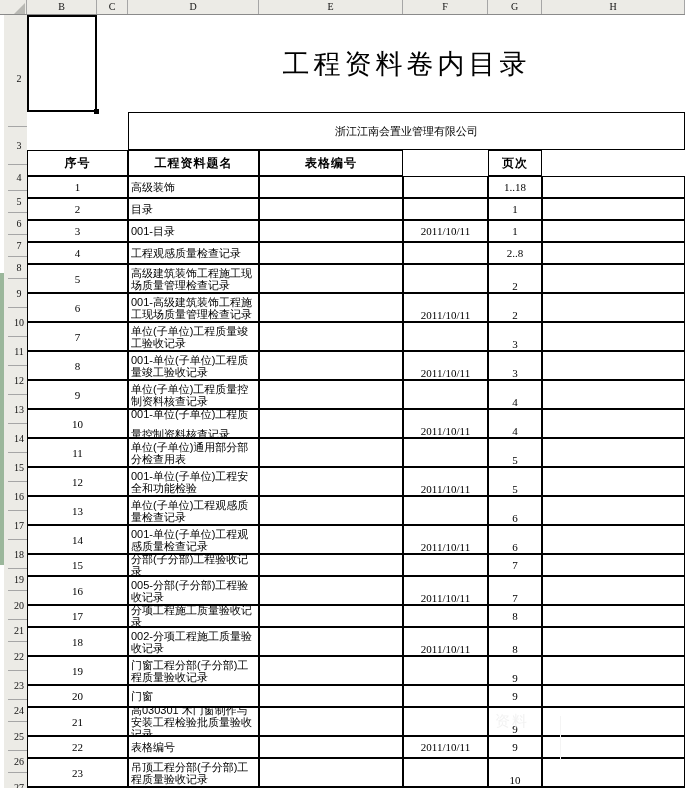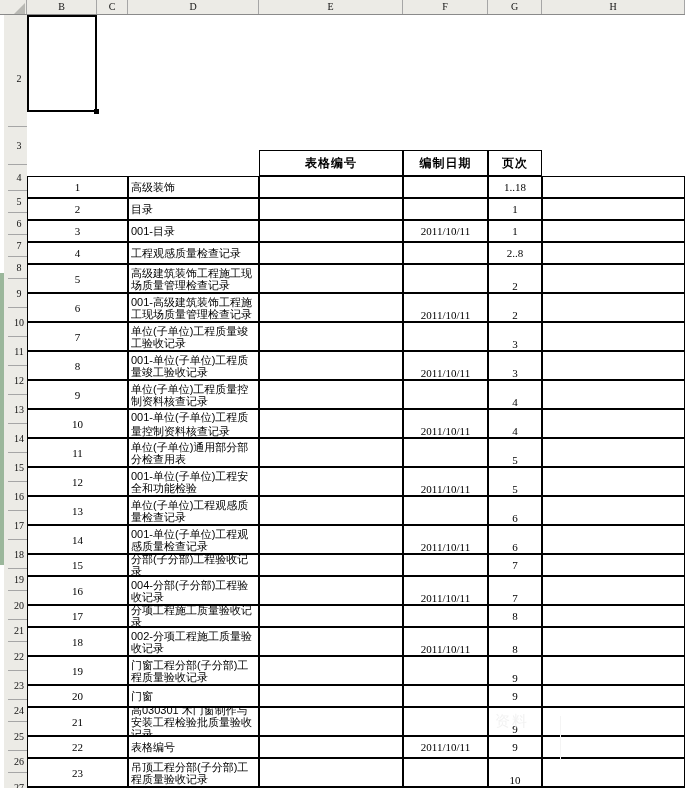--- a/index.html
+++ b/index.html
@@ -160,24 +160,27 @@
       <div class="rowcell" style="top: 736px; height: 22px; line-height: 22px;">
         <span>26</span>
       </div>
       <div class="rowcell" style="top: 758px; height: 29px; line-height: 29px;">
         <span>27</span>
       </div>
     </div>
 
   <div id="cells">
 
-
-
+    <div class="cell ctr title" id="c-title" style="left: 101px; top: 0px; width: 557px; height: 97px;">工程资料卷内目录</div>
+
+    <div class="cell b ctr projval" id="c-projval" style="left: 101px; top: 97px; width: 557px; height: 38px;">浙江江南会置业管理有限公司</div>
+
+    <div class="cell b ctr hdr" id="h-index" style="left: 0px; top: 135px; width: 101px; height: 26px;">序号</div>
+    <div class="cell b ctr hdr" id="h-name" style="left: 101px; top: 135px; width: 131px; height: 26px;">工程资料题名</div>
     <div class="cell b ctr hdr" id="h-form" style="left: 232px; top: 135px; width: 144px; height: 26px;">表格编号</div>
-    <div class="cell b ctr hdr" id="h-date" style="left: 376px; top: 135px; width: 85px; height: 26px;">编制日期</div>
     <div class="cell b ctr hdr" id="h-page" style="left: 461px; top: 135px; width: 54px; height: 26px;">页次</div>
 
     <div id="datarows">
         <div>
           <div class="cell b pad num" style="left: 0px; top: 161px; width: 101px; height: 22px; display: flex; align-items: center; justify-content: center;">1</div>
           <div class="cell b pad cn" style="left: 101px; top: 161px; width: 131px; height: 22px; display: flex; align-items: center; justify-content: flex-start; line-height: 12px; text-align: left;">高级装饰</div>
           <div class="cell b pad num" style="left: 232px; top: 161px; width: 144px; height: 22px; display: flex; align-items: center; justify-content: center;"></div>
           <div class="cell b pad num" style="left: 376px; top: 161px; width: 85px; height: 22px; display: flex; align-items: center; justify-content: center;"></div>
           <div class="cell b pad num" style="left: 461px; top: 161px; width: 54px; height: 22px; display: flex; align-items: center; justify-content: center;">1..18</div>
           <div class="cell b pad num" style="left: 515px; top: 161px; width: 143px; height: 22px; display: flex; align-items: center; justify-content: center;"></div>
@@ -241,21 +244,21 @@
         <div>
           <div class="cell b pad num" style="left: 0px; top: 365px; width: 101px; height: 29px; display: flex; align-items: center; justify-content: center;">9</div>
           <div class="cell b pad cn" style="left: 101px; top: 365px; width: 131px; height: 29px; display: flex; align-items: center; justify-content: flex-start; line-height: 12px; text-align: left;">单位(子单位)工程质量控制资料核查记录</div>
           <div class="cell b pad num" style="left: 232px; top: 365px; width: 144px; height: 29px; display: flex; align-items: center; justify-content: center;"></div>
           <div class="cell b pad num" style="left: 376px; top: 365px; width: 85px; height: 29px; display: flex; align-items: flex-end; justify-content: center;"></div>
           <div class="cell b pad num" style="left: 461px; top: 365px; width: 54px; height: 29px; display: flex; align-items: flex-end; justify-content: center;">4</div>
           <div class="cell b pad num" style="left: 515px; top: 365px; width: 143px; height: 29px; display: flex; align-items: center; justify-content: center;"></div>
         </div>
         <div>
           <div class="cell b pad num" style="left: 0px; top: 394px; width: 101px; height: 29px; display: flex; align-items: center; justify-content: center;">10</div>
-          <div class="cell b pad cn" style="left: 101px; top: 394px; width: 131px; height: 29px; display: flex; align-items: center; justify-content: flex-start; line-height: 14px; text-align: left;">001-单位(子单位)工程质量控制资料核查记录</div>
+          <div class="cell b pad cn" style="left: 101px; top: 394px; width: 131px; height: 29px; display: flex; align-items: center; justify-content: flex-start; line-height: 20px; text-align: left;">001-单位(子单位)工程质量控制资料核查记录</div>
           <div class="cell b pad num" style="left: 232px; top: 394px; width: 144px; height: 29px; display: flex; align-items: center; justify-content: center;"></div>
           <div class="cell b pad num" style="left: 376px; top: 394px; width: 85px; height: 29px; display: flex; align-items: flex-end; justify-content: center;">2011/10/11</div>
           <div class="cell b pad num" style="left: 461px; top: 394px; width: 54px; height: 29px; display: flex; align-items: flex-end; justify-content: center;">4</div>
           <div class="cell b pad num" style="left: 515px; top: 394px; width: 143px; height: 29px; display: flex; align-items: center; justify-content: center;"></div>
         </div>
         <div>
           <div class="cell b pad num" style="left: 0px; top: 423px; width: 101px; height: 29px; display: flex; align-items: center; justify-content: center;">11</div>
           <div class="cell b pad cn" style="left: 101px; top: 423px; width: 131px; height: 29px; display: flex; align-items: center; justify-content: flex-start; line-height: 12px; text-align: left;">单位(子单位)通用部分部分检查用表</div>
           <div class="cell b pad num" style="left: 232px; top: 423px; width: 144px; height: 29px; display: flex; align-items: center; justify-content: center;"></div>
           <div class="cell b pad num" style="left: 376px; top: 423px; width: 85px; height: 29px; display: flex; align-items: flex-end; justify-content: center;"></div>
@@ -289,21 +292,21 @@
         <div>
           <div class="cell b pad num" style="left: 0px; top: 539px; width: 101px; height: 22px; display: flex; align-items: center; justify-content: center;">15</div>
           <div class="cell b pad cn" style="left: 101px; top: 539px; width: 131px; height: 22px; display: flex; align-items: center; justify-content: flex-start; line-height: 12px; text-align: left;">分部(子分部)工程验收记录</div>
           <div class="cell b pad num" style="left: 232px; top: 539px; width: 144px; height: 22px; display: flex; align-items: center; justify-content: center;"></div>
           <div class="cell b pad num" style="left: 376px; top: 539px; width: 85px; height: 22px; display: flex; align-items: center; justify-content: center;"></div>
           <div class="cell b pad num" style="left: 461px; top: 539px; width: 54px; height: 22px; display: flex; align-items: center; justify-content: center;">7</div>
           <div class="cell b pad num" style="left: 515px; top: 539px; width: 143px; height: 22px; display: flex; align-items: center; justify-content: center;"></div>
         </div>
         <div>
           <div class="cell b pad num" style="left: 0px; top: 561px; width: 101px; height: 29px; display: flex; align-items: center; justify-content: center;">16</div>
-          <div class="cell b pad cn" style="left: 101px; top: 561px; width: 131px; height: 29px; display: flex; align-items: center; justify-content: flex-start; line-height: 12px; text-align: left;">004-分部(子分部)工程验收记录</div>
+          <div class="cell b pad cn" style="left: 101px; top: 561px; width: 131px; height: 29px; display: flex; align-items: center; justify-content: flex-start; line-height: 12px; text-align: left;">005-分部(子分部)工程验收记录</div>
           <div class="cell b pad num" style="left: 232px; top: 561px; width: 144px; height: 29px; display: flex; align-items: center; justify-content: center;"></div>
           <div class="cell b pad num" style="left: 376px; top: 561px; width: 85px; height: 29px; display: flex; align-items: flex-end; justify-content: center;">2011/10/11</div>
           <div class="cell b pad num" style="left: 461px; top: 561px; width: 54px; height: 29px; display: flex; align-items: flex-end; justify-content: center;">7</div>
           <div class="cell b pad num" style="left: 515px; top: 561px; width: 143px; height: 29px; display: flex; align-items: center; justify-content: center;"></div>
         </div>
         <div>
           <div class="cell b pad num" style="left: 0px; top: 590px; width: 101px; height: 22px; display: flex; align-items: center; justify-content: center;">17</div>
           <div class="cell b pad cn" style="left: 101px; top: 590px; width: 131px; height: 22px; display: flex; align-items: center; justify-content: flex-start; line-height: 12px; text-align: left;">分项工程施工质量验收记录</div>
           <div class="cell b pad num" style="left: 232px; top: 590px; width: 144px; height: 22px; display: flex; align-items: center; justify-content: center;"></div>
           <div class="cell b pad num" style="left: 376px; top: 590px; width: 85px; height: 22px; display: flex; align-items: center; justify-content: center;"></div>

